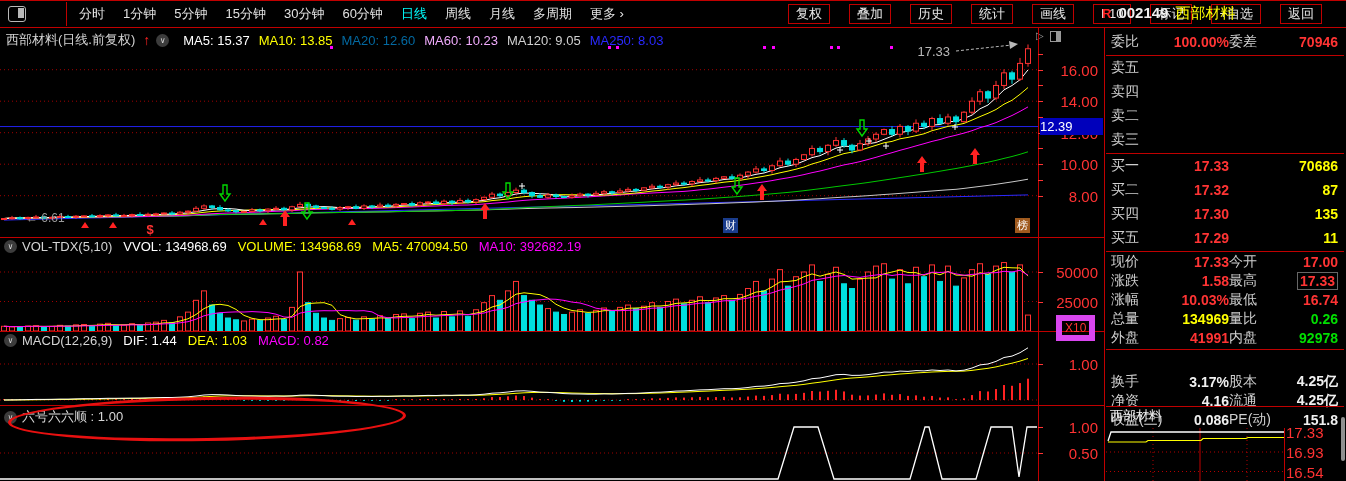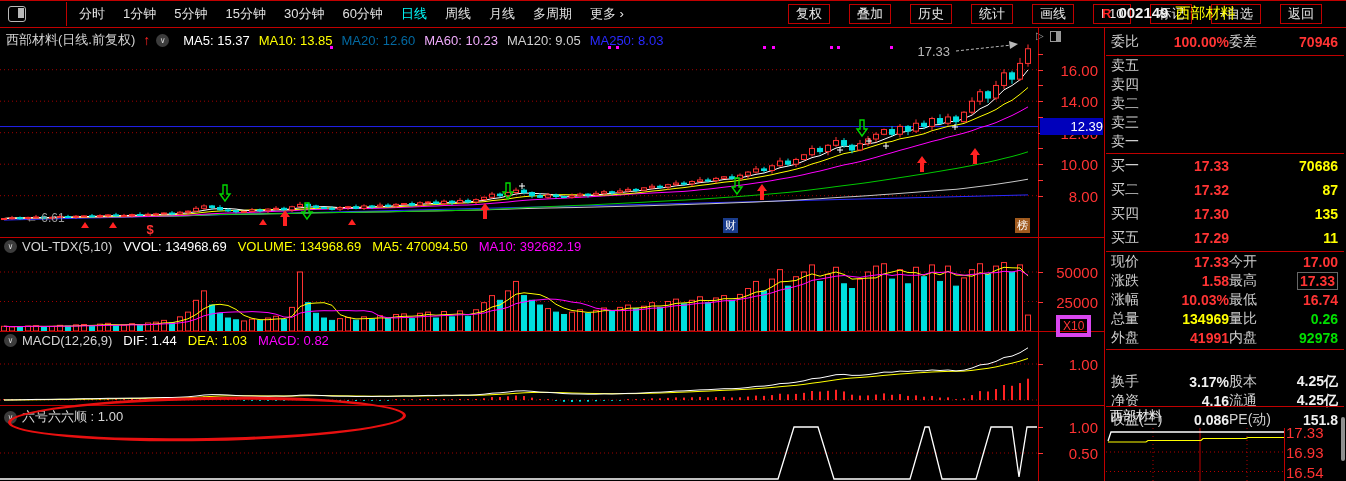--- a/index.html
+++ b/index.html
@@ -28,22 +28,22 @@
   .hdr-main-title{color:#d4d4d4;}
   .ma{margin-left:9px;white-space:nowrap;}
   .up-arrow-ico{color:#ff2222;font-weight:bold;font-size:14px;margin-left:8px;}
   
   .hsep{position:absolute;left:0;width:1105px;height:1px;background:#c00000;}
   .vline{position:absolute;top:28px;width:1px;height:453px;background:#c00000;}
   
   .ax-label{position:absolute;width:58px;text-align:right;color:#ff3333;font-size:15px;}
   .ax-tick{position:absolute;width:5px;height:1px;background:#ff3333;}
   #crosshair-box{position:absolute;left:1040px;width:63px;height:17px;background:#0000bb;color:#fff;
-                 font-size:13px;text-align:right;line-height:17px;}
-  #x10-box{position:absolute;left:1056px;top:315px;border:4px solid #d946ef;color:#ff3333;font-size:12px;padding:0 3px;}
+                 font-size:13px;text-align:left;line-height:17px;}
+  #x10-box{position:absolute;left:1056px;top:315px;border:6px solid #d946ef;color:#ff3333;font-size:12px;padding:0 3px;}
   
   #low-label{position:absolute;left:26px;top:211px;color:#9a9a9a;font-size:12px;}
   .badge{position:absolute;width:15px;height:15px;color:#fff;font-size:11px;text-align:center;line-height:15px;}
   #peak-ico1{position:absolute;left:1036px;top:30px;color:#999;font-size:10px;}
   #peak-ico2{position:absolute;left:1050px;top:31px;width:9px;height:9px;border:1px solid #999;}
   #peak-ico2 .half{position:absolute;right:0;top:0;width:4px;height:9px;background:#999;}
   #sub-ellipse{position:absolute;left:8px;top:397px;width:392px;height:38px;border:3px solid #e81010;
                border-radius:50%;transform:rotate(-1deg);z-index:9;pointer-events:none;}
   
   #right-panel{position:absolute;left:1106px;top:28px;width:240px;height:453px;background:#000;}
@@ -795,25 +795,20 @@
         <div class="rp-row3">
           <span class="lab">卖二</span>
           <span class="val v-red"></span>
           <span class="val v-yellow"></span>
         </div>
         <div class="rp-row3">
           <span class="lab">卖三</span>
           <span class="val v-red"></span>
           <span class="val v-yellow"></span>
         </div>
-        <div class="rp-row3">
-          <span class="lab">卖一</span>
-          <span class="val v-red"></span>
-          <span class="val v-yellow"></span>
-        </div>
       </div>
       <div class="rp-sep" style="top: 125px;"></div>
       <div class="rp-sec" style="top: 126px; height: 96px;">
         <div class="rp-row3">
           <span class="lab">买一</span>
           <span class="val v-red">17.33</span>
           <span class="val v-yellow">70686</span>
         </div>
         <div class="rp-row3">
           <span class="lab">买二</span>

